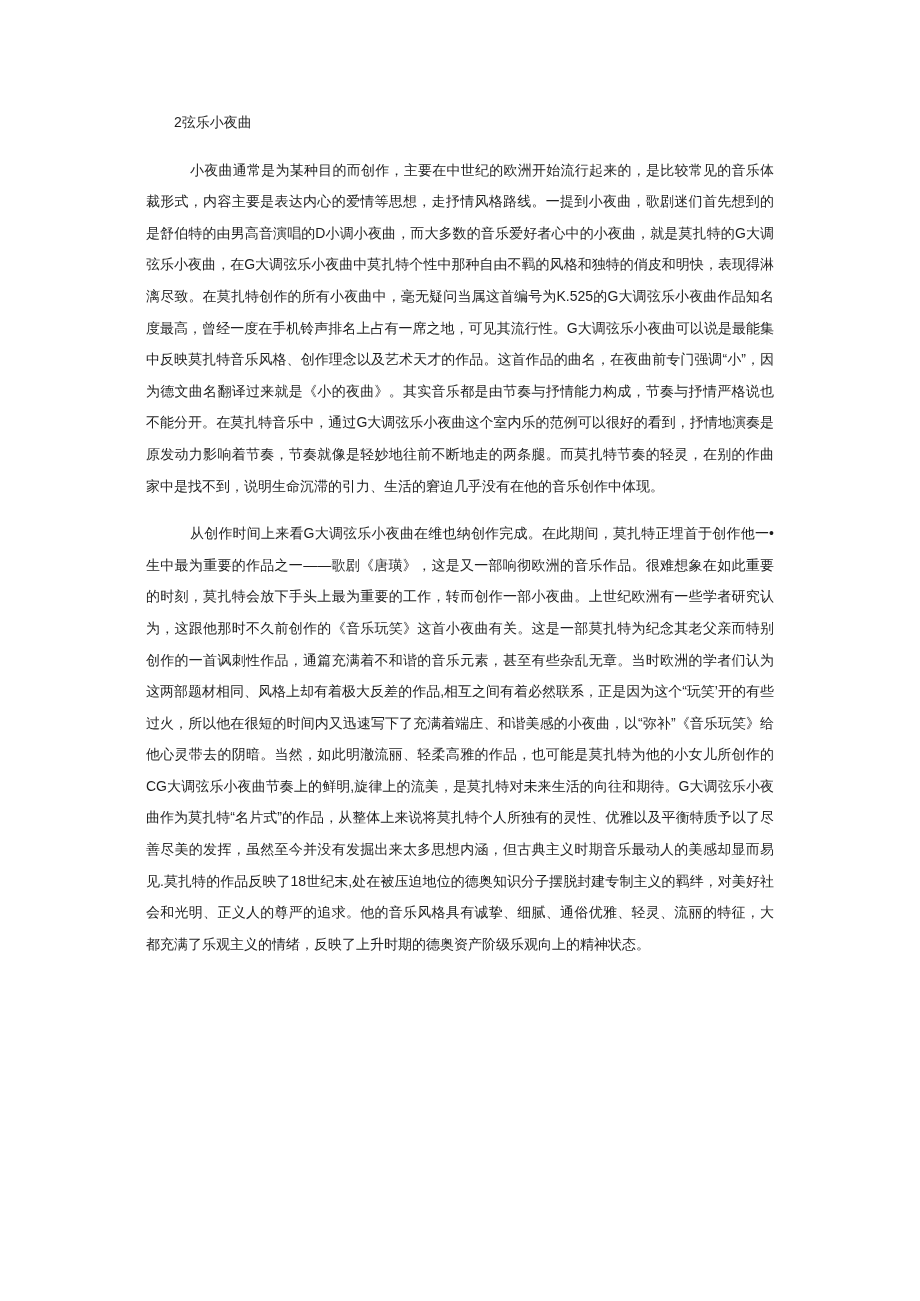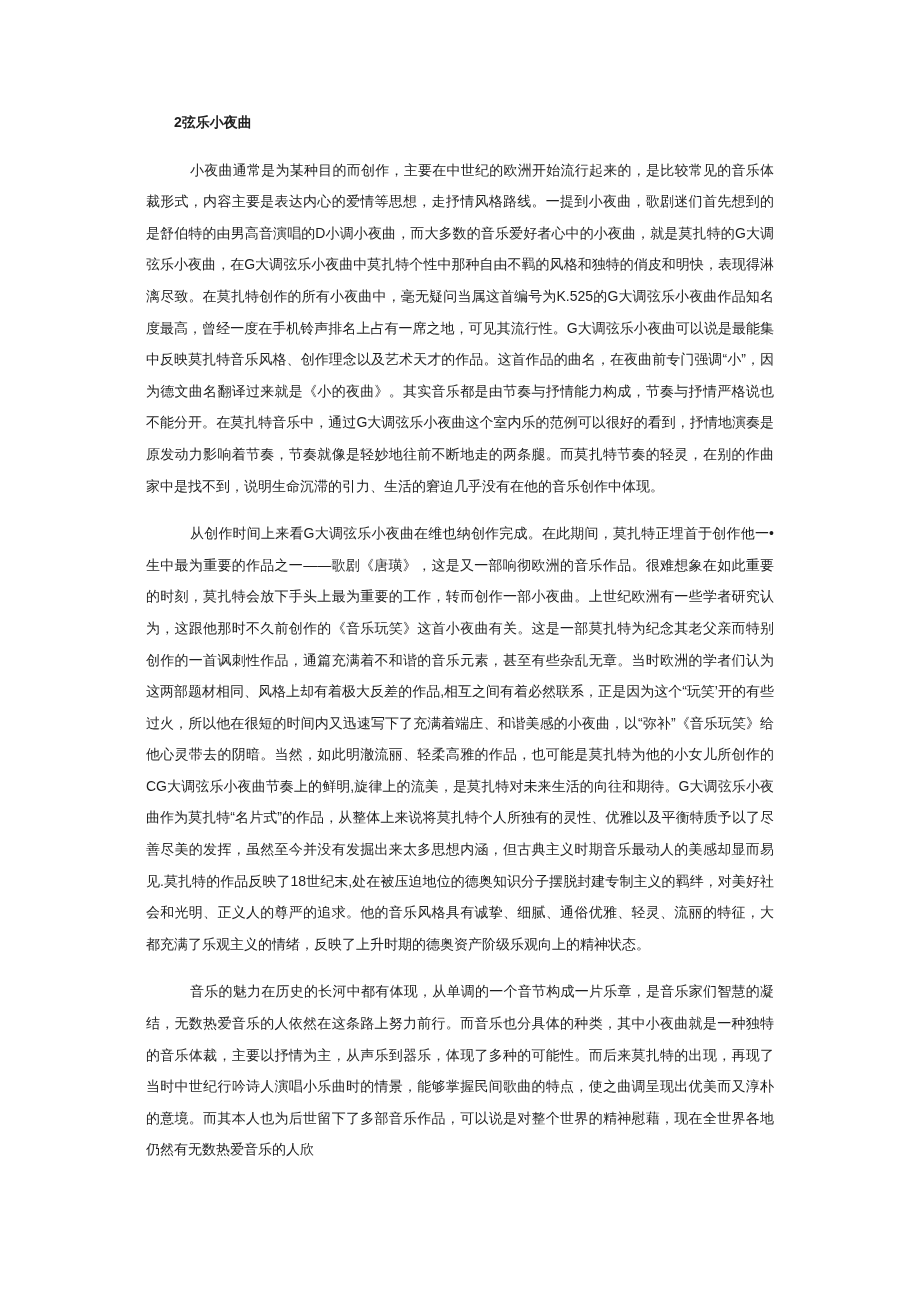--- a/index.html
+++ b/index.html
@@ -15,21 +15,21 @@
     color: #1f1f1f;
   }
   .page {
     box-sizing: border-box;
     width: 920px;
     padding: 105px 130px 0 130px;
   }
   .doc-section { margin: 0; }
   .sec-heading {
     font-size: 14px;
-    font-weight: bold;
+    font-weight: normal;
     line-height: 31.6px;
     margin: 2px 0 9px 0;
     text-indent: 44px;
     white-space: nowrap;
   }
   .sec-paragraph {
     font-size: 14px;
     line-height: 31.6px;
     margin: 16px;
     text-align: justify;
@@ -45,16 +45,15 @@
   <div class="doc-section">
     <h2 class="sec-heading">2弦乐小夜曲</h2>
     <p class="sec-paragraph">小夜曲通常是为某种目的而创作，主要在中世纪的欧洲开始流行起来的，是比较常见的音乐体裁形式，内容主要是表达内心的爱情等思想，走抒情风格路线。一提到小夜曲，歌剧迷们首先想到的是舒伯特的由男高音演唱的D小调小夜曲，而大多数的音乐爱好者心中的小夜曲，就是莫扎特的G大调弦乐小夜曲，在G大调弦乐小夜曲中莫扎特个性中那种自由不羁的风格和独特的俏皮和明快，表现得淋漓尽致。在莫扎特创作的所有小夜曲中，毫无疑问当属这首编号为K.525的G大调弦乐小夜曲作品知名度最高，曾经一度在手机铃声排名上占有一席之地，可见其流行性。G大调弦乐小夜曲可以说是最能集中反映莫扎特音乐风格、创作理念以及艺术天才的作品。这首作品的曲名，在夜曲前专门强调“小”，因为德文曲名翻译过来就是《小的夜曲》。其实音乐都是由节奏与抒情能力构成，节奏与抒情严格说也不能分开。在莫扎特音乐中，通过G大调弦乐小夜曲这个室内乐的范例可以很好的看到，抒情地演奏是原发动力影响着节奏，节奏就像是轻妙地往前不断地走的两条腿。而莫扎特节奏的轻灵，在别的作曲家中是找不到，说明生命沉滞的引力、生活的窘迫几乎没有在他的音乐创作中体现。</p>
   </div>
 
   <div class="doc-section">
     <p class="sec-paragraph">从创作时间上来看G大调弦乐小夜曲在维也纳创作完成。在此期间，莫扎特正埋首于创作他一•生中最为重要的作品之一——歌剧《唐璜》，这是又一部响彻欧洲的音乐作品。很难想象在如此重要的时刻，莫扎特会放下手头上最为重要的工作，转而创作一部小夜曲。上世纪欧洲有一些学者研究认为，这跟他那时不久前创作的《音乐玩笑》这首小夜曲有关。这是一部莫扎特为纪念其老父亲而特别创作的一首讽刺性作品，通篇充满着不和谐的音乐元素，甚至有些杂乱无章。当时欧洲的学者们认为这两部题材相同、风格上却有着极大反差的作品,相互之间有着必然联系，正是因为这个“玩笑’开的有些过火，所以他在很短的时间内又迅速写下了充满着端庄、和谐美感的小夜曲，以“弥补”《音乐玩笑》给他心灵带去的阴暗。当然，如此明澈流丽、轻柔高雅的作品，也可能是莫扎特为他的小女儿所创作的CG大调弦乐小夜曲节奏上的鲜明,旋律上的流美，是莫扎特对未来生活的向往和期待。G大调弦乐小夜曲作为莫扎特“名片式”的作品，从整体上来说将莫扎特个人所独有的灵性、优雅以及平衡特质予以了尽善尽美的发挥，虽然至今并没有发掘出来太多思想内涵，但古典主义时期音乐最动人的美感却显而易见.莫扎特的作品反映了18世纪末,处在被压迫地位的德奥知识分子摆脱封建专制主义的羁绊，对美好社会和光明、正义人的尊严的追求。他的音乐风格具有诚挚、细腻、通俗优雅、轻灵、流丽的特征，大都充满了乐观主义的情绪，反映了上升时期的德奥资产阶级乐观向上的精神状态。</p>
   </div>
 
   <div class="doc-section">
-    <p class="sec-paragraph">音乐的魅力在历史的长河中都有体现，从单调的一个音节构成一片乐章，是音乐家们智慧的凝结，无数热爱音乐的人依然在这条路上努力前行。而音乐也分具体的种类，其中小夜曲就是一种独特的音乐体裁，主要以抒情为主，从声乐到器乐，体现了多种的可能性。而后来莫扎特的出现，再现了当时中世纪行吟诗人演唱小乐曲时的情景，能够掌握民间歌曲的特点，使之曲调呈现出优美而又淳朴的意境。而其本人也为后世留下了多部音乐作品，可以说是对整个世界的精神慰藉，现在全世界各地仍然有无数热爱音乐的人欣</p>
   </div>
 
 </div>
 
 </body></html>

